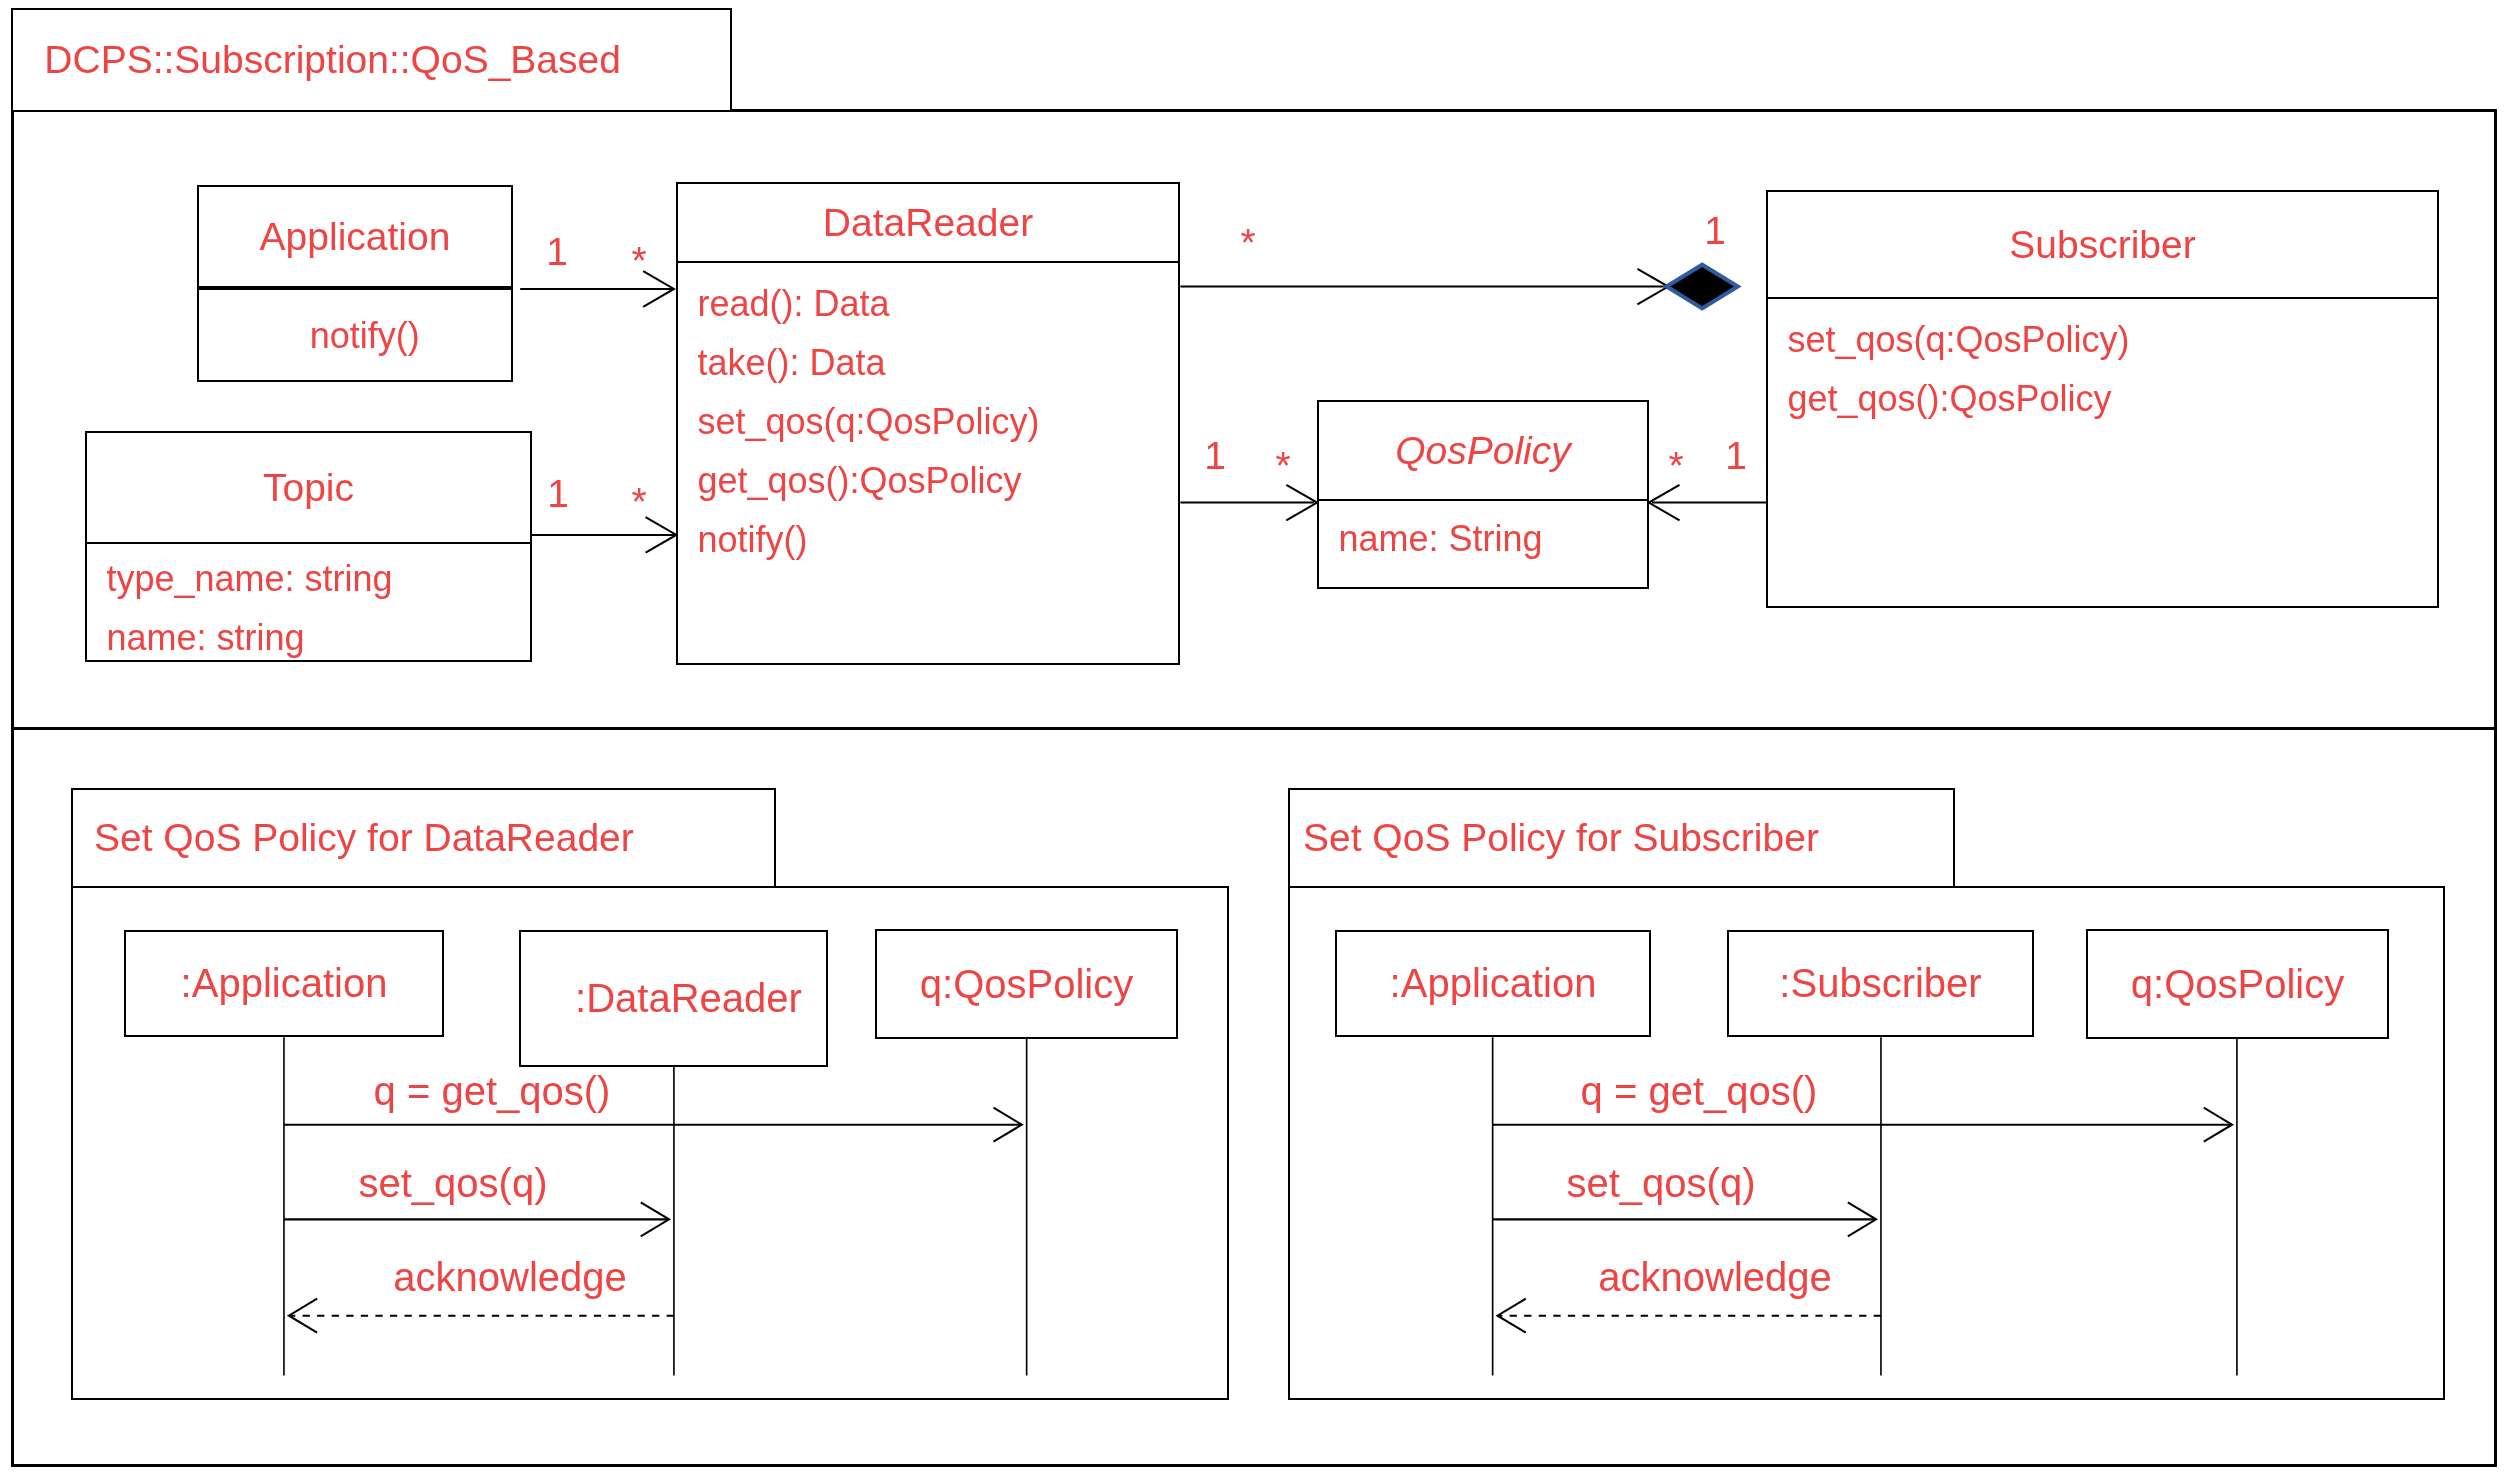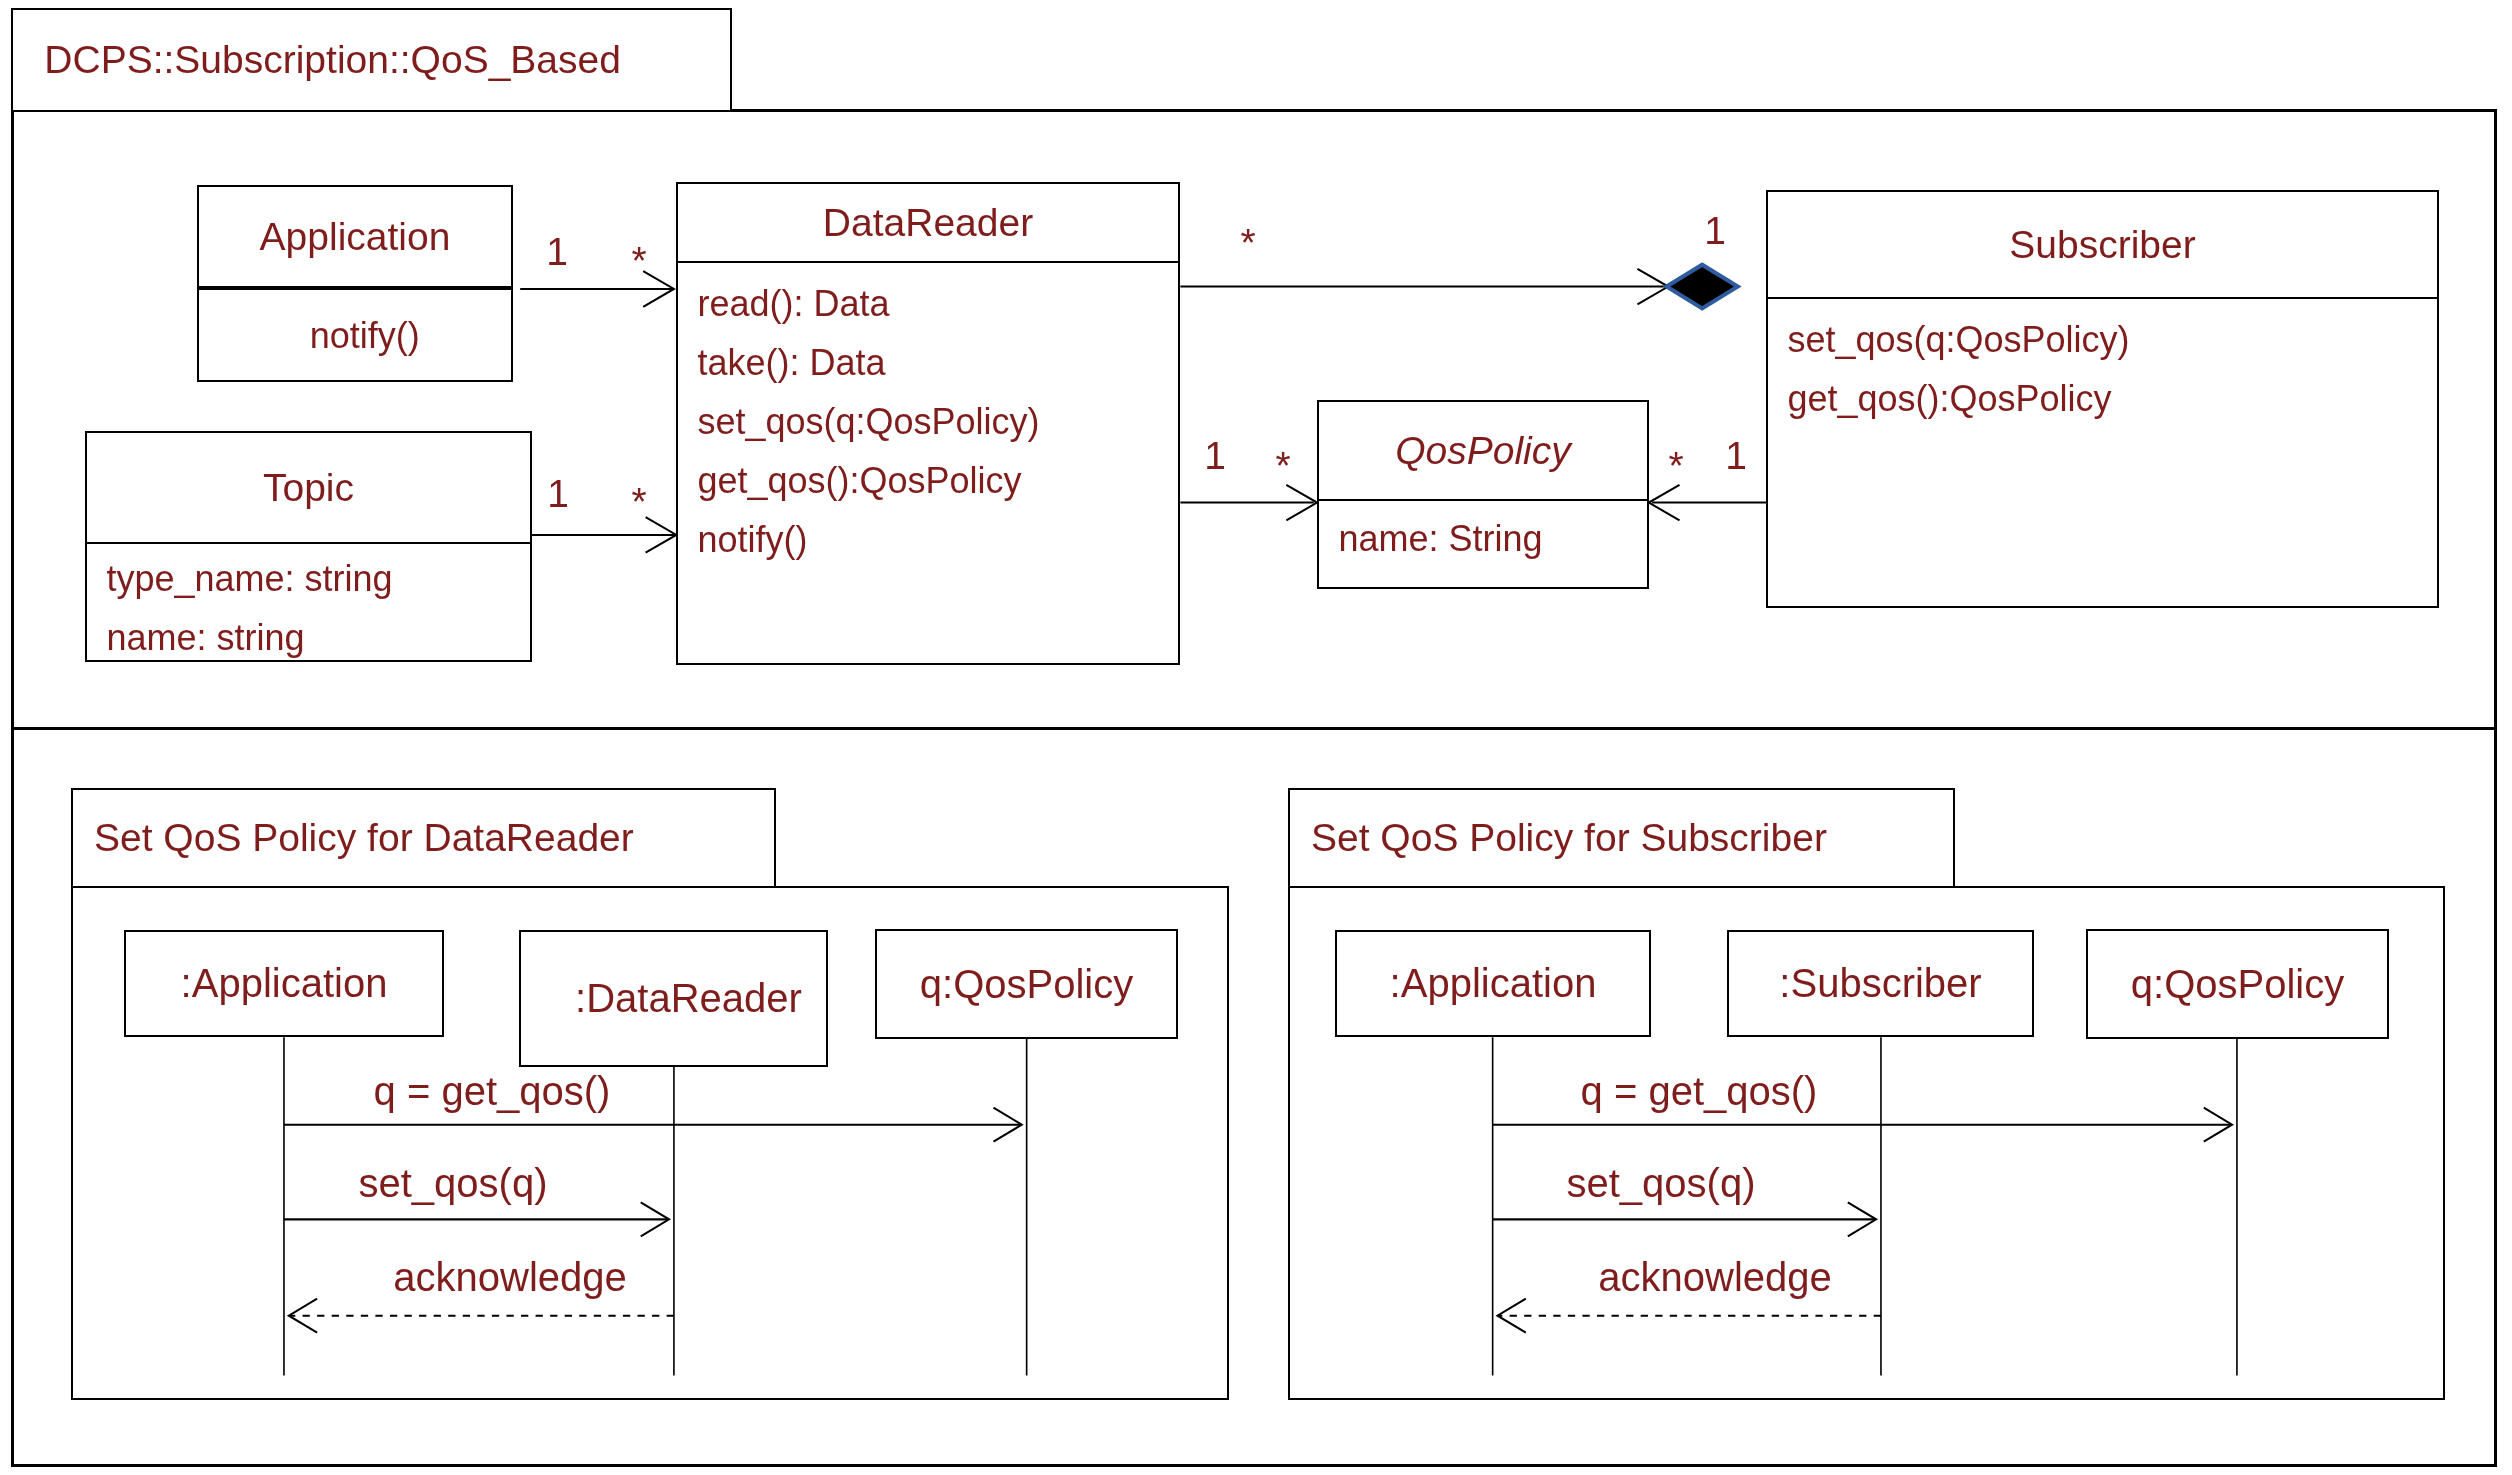--- a/index.html
+++ b/index.html
@@ -1,18 +1,18 @@
 <!DOCTYPE html>
 <html style="font-size:13px"><head>
 <meta charset="utf-8">
 <style>
   html,body{margin:0;padding:0;background:#fff;}
   #canvas{
     position:relative;width:2512px;height:1476px;background:#ffffff;
-    font-family:"Liberation Sans", sans-serif;color:#7f1d1d;overflow:hidden;
+    font-family:"Liberation Sans", sans-serif;color:#ef4444;overflow:hidden;
   }
   .abs{position:absolute;box-sizing:border-box;}
   
   .frame{border:3.2px solid #000;background:transparent;}
   .tabbox{border:2.4px solid #000;background:#fff;display:flex;align-items:center;z-index:5;}
   .tabbox .tab-text{padding-left:31px;font-size:39px;white-space:nowrap;}
   .divider{background:#000;height:3.2px;}
   
   .uml-class{border:2.4px solid #000;background:#fff;z-index:4;display:flex;flex-direction:column;}
   .uml-title{display:flex;align-items:center;justify-content:center;font-size:39px;flex:0 0 auto;}
@@ -145,21 +145,21 @@
   </div>
   <div class="abs head" style="left:124px;top:930px;width:320px;height:107px;">:Application</div>
   <div class="abs head" style="left:519px;top:930px;width:309px;height:137px;padding-left:30px;">:DataReader</div>
   <div class="abs head" style="left:875px;top:929px;width:303px;height:110px;">q:QosPolicy</div>
   <div class="msg" style="left:492px;top:1091px;">q = get_qos()</div>
   <div class="msg" style="left:453px;top:1183px;">set_qos(q)</div>
   <div class="msg" style="left:510px;top:1277px;">acknowledge</div>
 
   <div class="abs frame" style="left:1288px;top:886px;width:1157px;height:514px;border-width:2.4px;"></div>
   <div class="abs tabbox" style="left:1288px;top:788px;width:667px;height:100px;">
-    <span class="tab-text" style="padding-left:21px;">Set QoS Policy for Subscriber</span>
+    <span class="tab-text" style="padding-left:13px;">Set QoS Policy for Subscriber</span>
   </div>
   <div class="abs head" style="left:1335px;top:930px;width:316px;height:107px;">:Application</div>
   <div class="abs head" style="left:1727px;top:930px;width:307px;height:107px;">:Subscriber</div>
   <div class="abs head" style="left:2086px;top:929px;width:303px;height:110px;">q:QosPolicy</div>
   <div class="msg" style="left:1699px;top:1091px;">q = get_qos()</div>
   <div class="msg" style="left:1661px;top:1183px;">set_qos(q)</div>
   <div class="msg" style="left:1715px;top:1277px;">acknowledge</div>
 
 </div>
 

